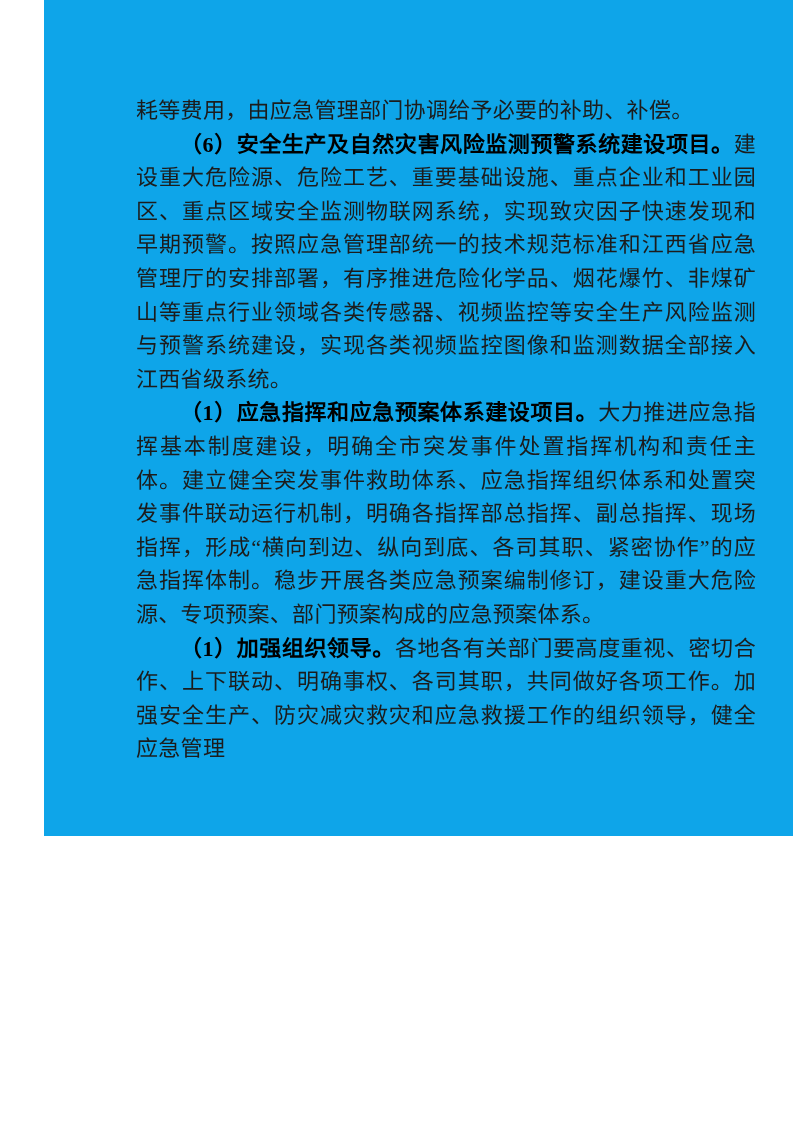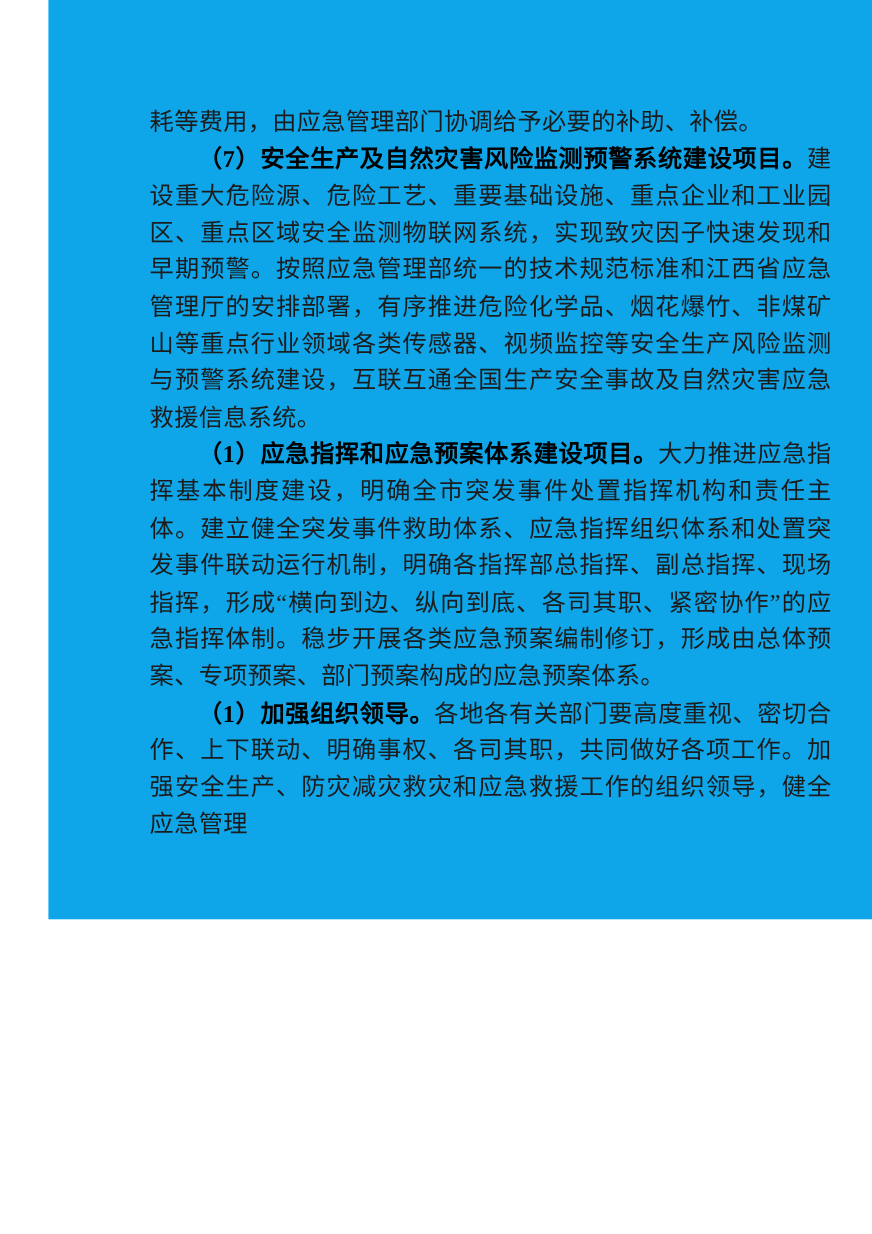--- a/index.html
+++ b/index.html
@@ -54,23 +54,23 @@
 </head>
 <body>
 
 <div class="page">
 
   <main class="content">
 
     <p class="para"><span>耗等费用，由应急管理部门协调给予必要的补助、补偿。</span></p>
 
 
-    <p class="para indent"><b>（7）安全生产及自然灾害风险监测预警系统建设项目。</b><span>建设重大危险源、危险工艺、重要基础设施、重点企业和工业园区、重点区域安全监测物联网系统，实现致灾因子快速发现和早期预警。按照应急管理部统一的技术规范标准和江西省应急管理厅的安排部署，有序推进危险化学品、烟花爆竹、非煤矿山等重点行业领域各类传感器、视频监控等安全生产风险监测与预警系统建设，互联互通全国生产安全事故及自然灾害应急救援信息系统。</span></p>
+    <p class="para indent"><b>（6）安全生产及自然灾害风险监测预警系统建设项目。</b><span>建设重大危险源、危险工艺、重要基础设施、重点企业和工业园区、重点区域安全监测物联网系统，实现致灾因子快速发现和早期预警。按照应急管理部统一的技术规范标准和江西省应急管理厅的安排部署，有序推进危险化学品、烟花爆竹、非煤矿山等重点行业领域各类传感器、视频监控等安全生产风险监测与预警系统建设，实现各类视频监控图像和监测数据全部接入江西省级系统。</span></p>
 
-    <p class="para indent"><b>（1）应急指挥和应急预案体系建设项目。</b><span>大力推进应急指挥基本制度建设，明确全市突发事件处置指挥机构和责任主体。建立健全突发事件救助体系、应急指挥组织体系和处置突发事件联动运行机制，明确各指挥部总指挥、副总指挥、现场指挥，形成“横向到边、纵向到底、各司其职、紧密协作”的应急指挥体制。稳步开展各类应急预案编制修订，形成由总体预案、专项预案、部门预案构成的应急预案体系。</span></p>
+    <p class="para indent"><b>（1）应急指挥和应急预案体系建设项目。</b><span>大力推进应急指挥基本制度建设，明确全市突发事件处置指挥机构和责任主体。建立健全突发事件救助体系、应急指挥组织体系和处置突发事件联动运行机制，明确各指挥部总指挥、副总指挥、现场指挥，形成“横向到边、纵向到底、各司其职、紧密协作”的应急指挥体制。稳步开展各类应急预案编制修订，建设重大危险源、专项预案、部门预案构成的应急预案体系。</span></p>
 
 
     <p class="para indent"><b>（1）加强组织领导。</b><span>各地各有关部门要高度重视、密切合作、上下联动、明确事权、各司其职，共同做好各项工作。加强安全生产、防灾减灾救灾和应急救援工作的组织领导，健全应急管理</span></p>
 
   </main>
 
   <div class="page-number">– 26 –</div>
 
 </div>
 

